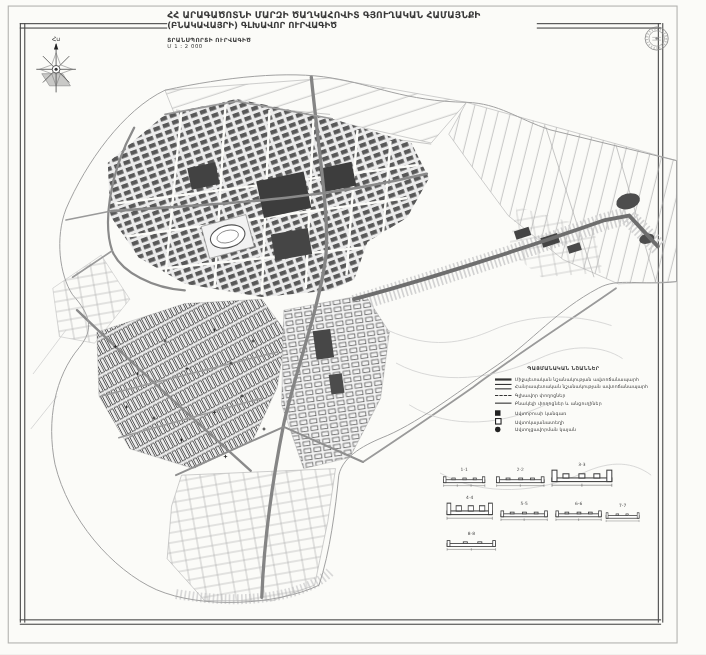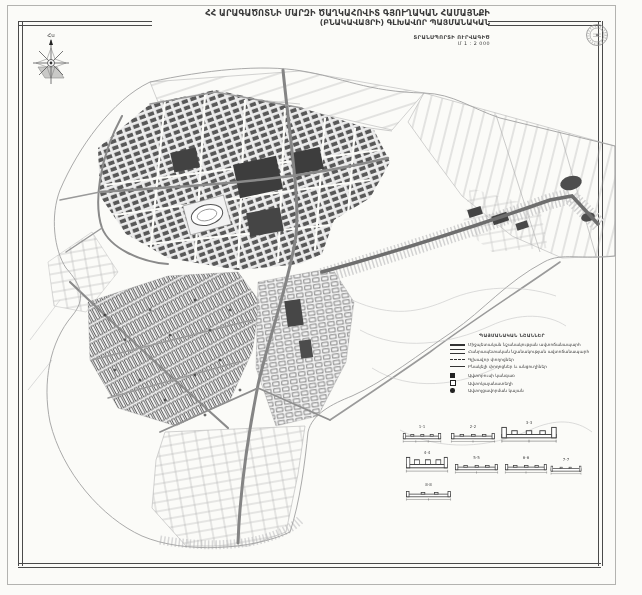--- a/index.html
+++ b/index.html
@@ -4,21 +4,21 @@
 <style>
   html,body{margin:0;padding:0;background:#e9e9e6;}
   .sheet{position:relative;width:642px;height:595px;background:#fbfbf8;overflow:hidden;
          font-family:"DejaVu Sans",sans-serif;color:#3a3a3a;}
   
   .outer-frame{position:absolute;left:7px;top:5px;width:607px;height:578px;border:1px solid #b3b3b0;}
   .fe{position:absolute;}
   .dbl-h{height:3px;border-top:1.5px solid #4a4a4a;border-bottom:1px solid #4a4a4a;}
   .dbl-v{width:3px;border-left:1.5px solid #4a4a4a;border-right:1px solid #4a4a4a;}
   
-  .title-block{position:absolute;left:152px;top:8px;width:338px;text-align:right;}
+  .title-block{position:absolute;left:152px;top:8px;width:338px;text-align:left;}
   .t1{font-size:8.3px;font-weight:bold;letter-spacing:0.1px;line-height:10px;}
   .t2{font-size:7.8px;font-weight:bold;line-height:9px;}
   .sub{margin-top:7px;font-size:5.2px;font-weight:bold;letter-spacing:0.4px;line-height:6px;}
   .scale{font-size:4.8px;margin-top:1px;letter-spacing:0.5px;line-height:5.5px;}
   
   .map-svg{position:absolute;left:0;top:0;}
   
   .legend{position:absolute;left:450px;top:333px;width:124px;}
   .legend-title{font-size:4.6px;font-weight:bold;text-align:center;letter-spacing:0.3px;margin-bottom:4px;}
   .lrow{display:flex;align-items:center;gap:3px;margin-bottom:2.4px;height:5px;}
@@ -50,21 +50,21 @@
   <div class="outer-frame"></div>
 
   <div class="fe dbl-h" style="left:18px;top:21px;width:134px;"></div>
   <div class="fe dbl-h" style="left:488px;top:21px;width:113px;"></div>
   <div class="fe dbl-v" style="left:18px;top:21px;height:545px;"></div>
   <div class="fe dbl-v" style="left:598px;top:21px;height:545px;"></div>
   <div class="fe dbl-h" style="left:18px;top:563px;width:583px;"></div>
 
   <div class="title-block">
     <div class="t1">ՀՀ ԱՐԱԳԱԾՈՏՆԻ ՄԱՐԶԻ ԾԱՂԿԱՀՈՎԻՏ ԳՅՈՒՂԱԿԱՆ ՀԱՄԱՅՆՔԻ</div>
-    <div class="t2">(ԲՆԱԿԱՎԱՅՐԻ) ԳԼԽԱՎՈՐ ՊԱՅՄԱՆԱԿԱՆ</div>
+    <div class="t2">(ԲՆԱԿԱՎԱՅՐԻ) ԳԼԽԱՎՈՐ ՈՒՐՎԱԳԻԾ</div>
     <div class="sub">ՏՐԱՆՍՊՈՐՏԻ ՈՒՐՎԱԳԻԾ</div>
     <div class="scale">Մ 1 : 2 000</div>
   </div>
 
   <svg class="compass" width="46" height="58" viewBox="0 0 46 58">
     <text x="23" y="7" font-size="5.5" text-anchor="middle" fill="#333">Հս</text>
     <path d="M10,37 L29,37 L36,48 L17,48 Z" fill="#c9c9c7" stroke="#8a8a8a" stroke-width="0.6"></path>
     <g stroke="#555" stroke-width="0.8">
       <line x1="23" y1="10" x2="23" y2="54"></line>
       <line x1="5" y1="33" x2="41" y2="33"></line>

